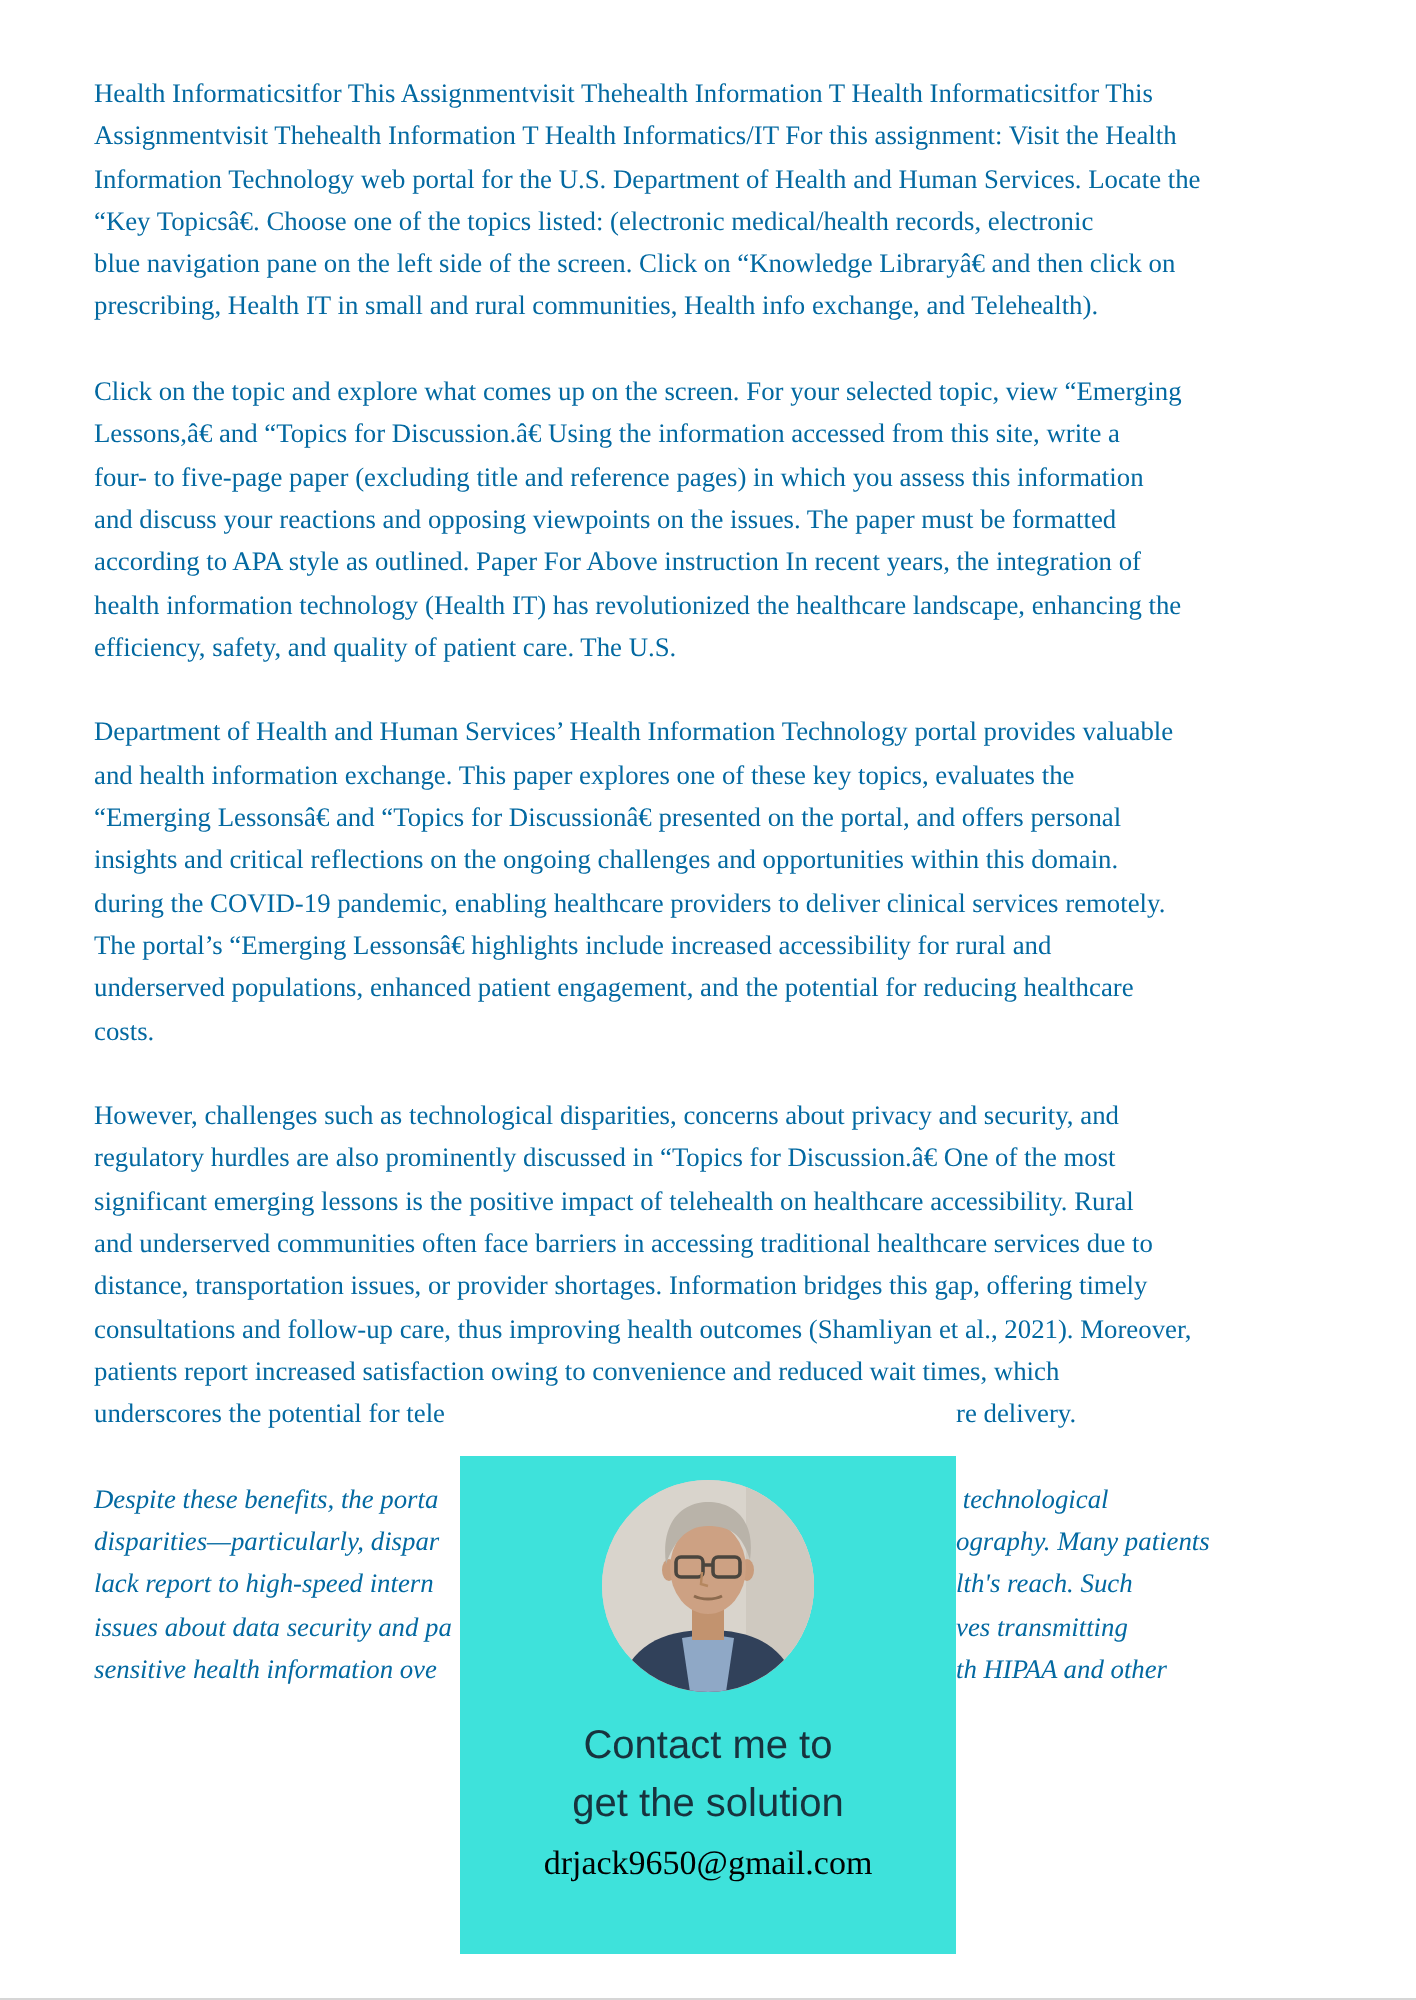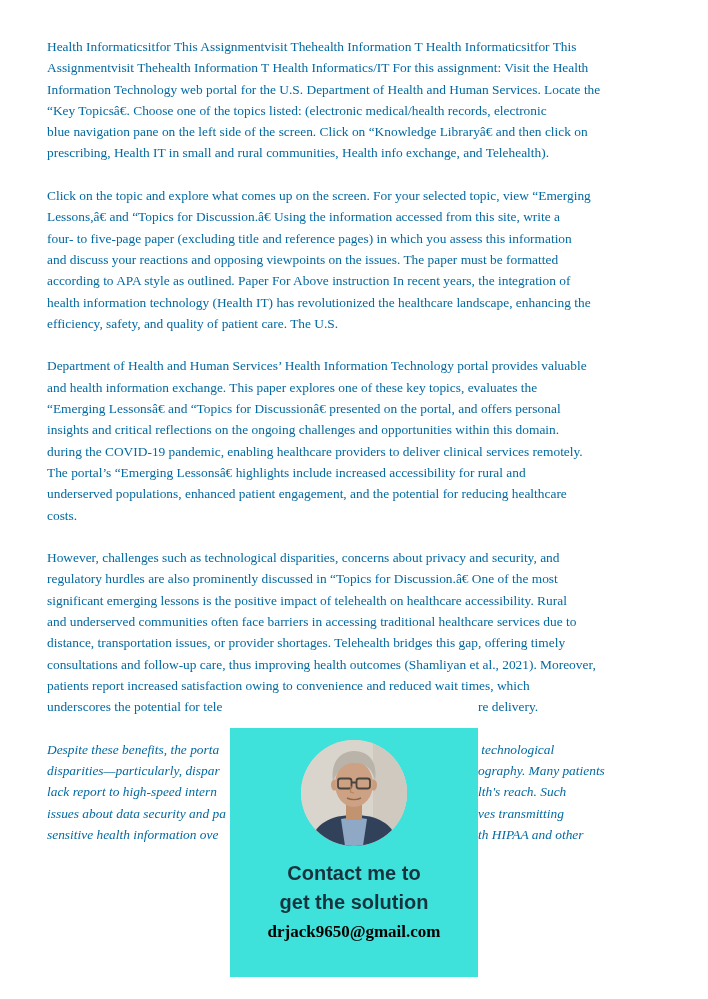--- a/index.html
+++ b/index.html
@@ -47,29 +47,29 @@
     height: 106px;
     border-radius: 50%;
     overflow: hidden;
     margin: 12px auto 0 auto;
     background: #d9d4cc;
   }
   .avatar svg { display: block; }
   .overlay-heading {
     margin-top: 13px;
     font-family: "Liberation Sans", sans-serif;
-    font-weight: 700;
+    font-weight: 400;
     font-size: 20px;
     line-height: 29px;
     color: #17333e;
   }
   .overlay-email {
     margin-top: 5px;
     font-family: "Liberation Serif", serif;
-    font-weight: 700;
+    font-weight: 400;
     font-size: 17px;
     color: #000000;
   }
   .page-bottom-divider {
     position: absolute;
     left: 0;
     right: 0;
     bottom: 0;
     height: 1px;
     background: #d6d6d6;
@@ -104,21 +104,21 @@
       <div class="line">during the COVID-19 pandemic, enabling healthcare providers to deliver clinical services remotely.</div>
       <div class="line">The portal’s “Emerging Lessonsâ€ highlights include increased accessibility for rural and</div>
       <div class="line">underserved populations, enhanced patient engagement, and the potential for reducing healthcare</div>
       <div class="line">costs.</div>
     </div>
     <div class="para">
       <div class="line">However, challenges such as technological disparities, concerns about privacy and security, and</div>
       <div class="line">regulatory hurdles are also prominently discussed in “Topics for Discussion.â€ One of the most</div>
       <div class="line">significant emerging lessons is the positive impact of telehealth on healthcare accessibility. Rural</div>
       <div class="line">and underserved communities often face barriers in accessing traditional healthcare services due to</div>
-      <div class="line">distance, transportation issues, or provider shortages. Telehealth bridges this gap, offering timely</div>
+      <div class="line">distance, transportation issues, or provider shortages. Information bridges this gap, offering timely</div>
       <div class="line">consultations and follow-up care, thus improving health outcomes (Shamliyan et al., 2021). Moreover,</div>
       <div class="line">patients report increased satisfaction owing to convenience and reduced wait times, which</div>
       <div class="line"><span class="frag-left">underscores the potential for tele</span><span class="frag-right">re delivery.</span></div>
     </div>
     <div class="para">
       <div class="line"><span class="frag-left">Despite these benefits, the porta</span><span class="frag-right"> technological</span></div>
       <div class="line"><span class="frag-left">disparities—particularly, dispar</span><span class="frag-right">ography. Many patients</span></div>
       <div class="line"><span class="frag-left">lack report to high-speed intern</span><span class="frag-right">lth's reach. Such</span></div>
       <div class="line"><span class="frag-left">issues about data security and pa</span><span class="frag-right">ves transmitting</span></div>
       <div class="line"><span class="frag-left">sensitive health information ove</span><span class="frag-right">th HIPAA and other</span></div>

